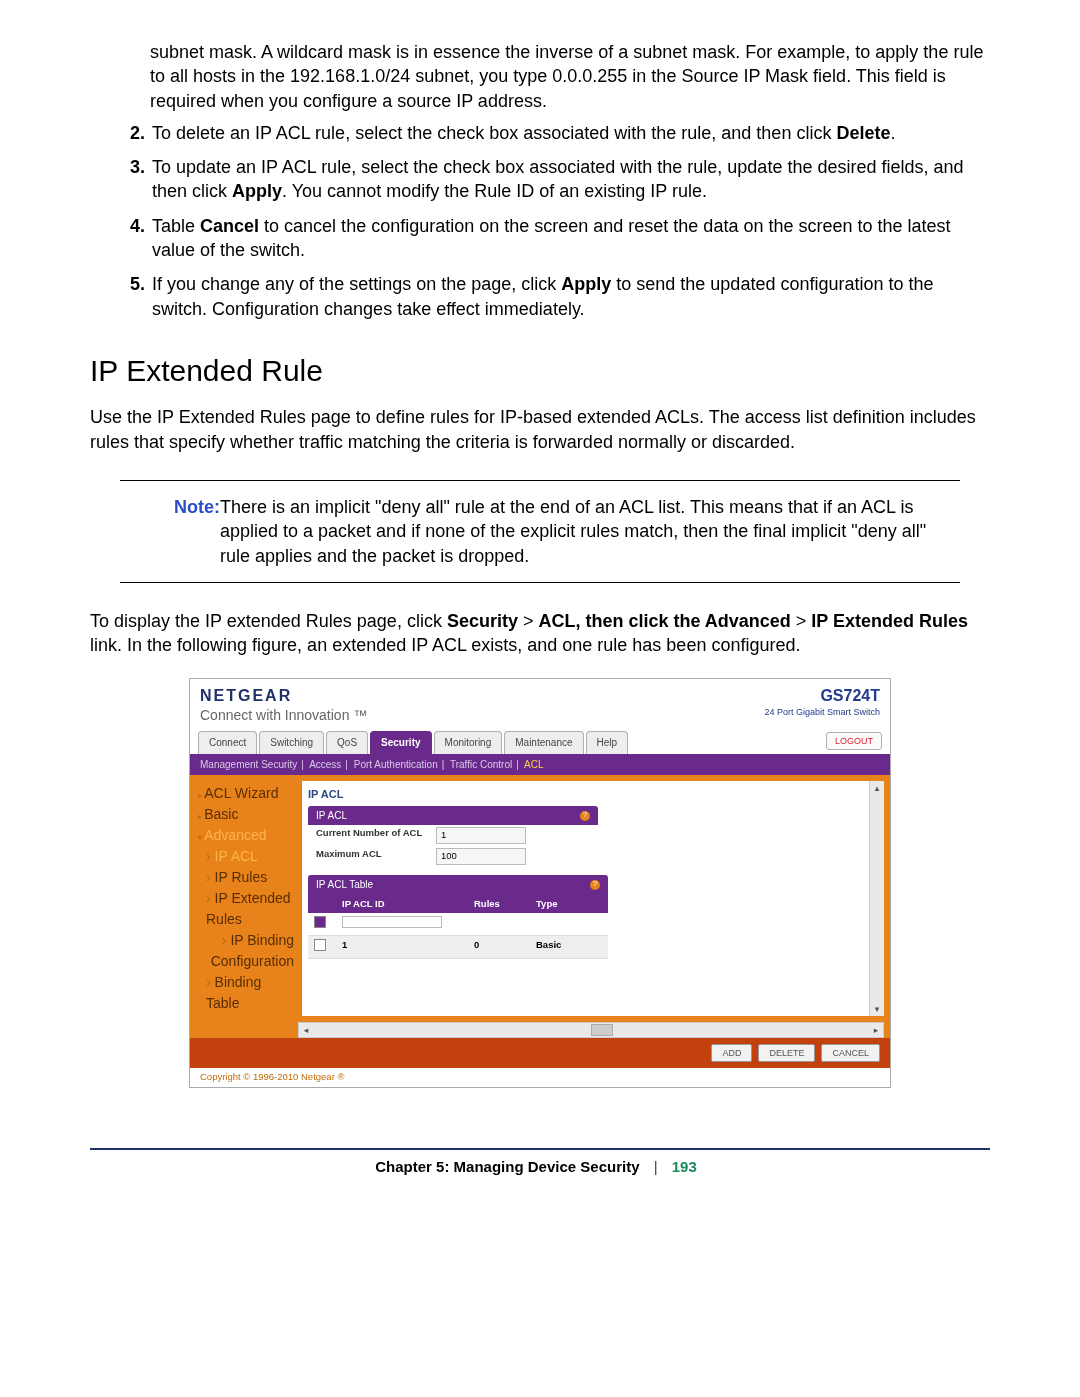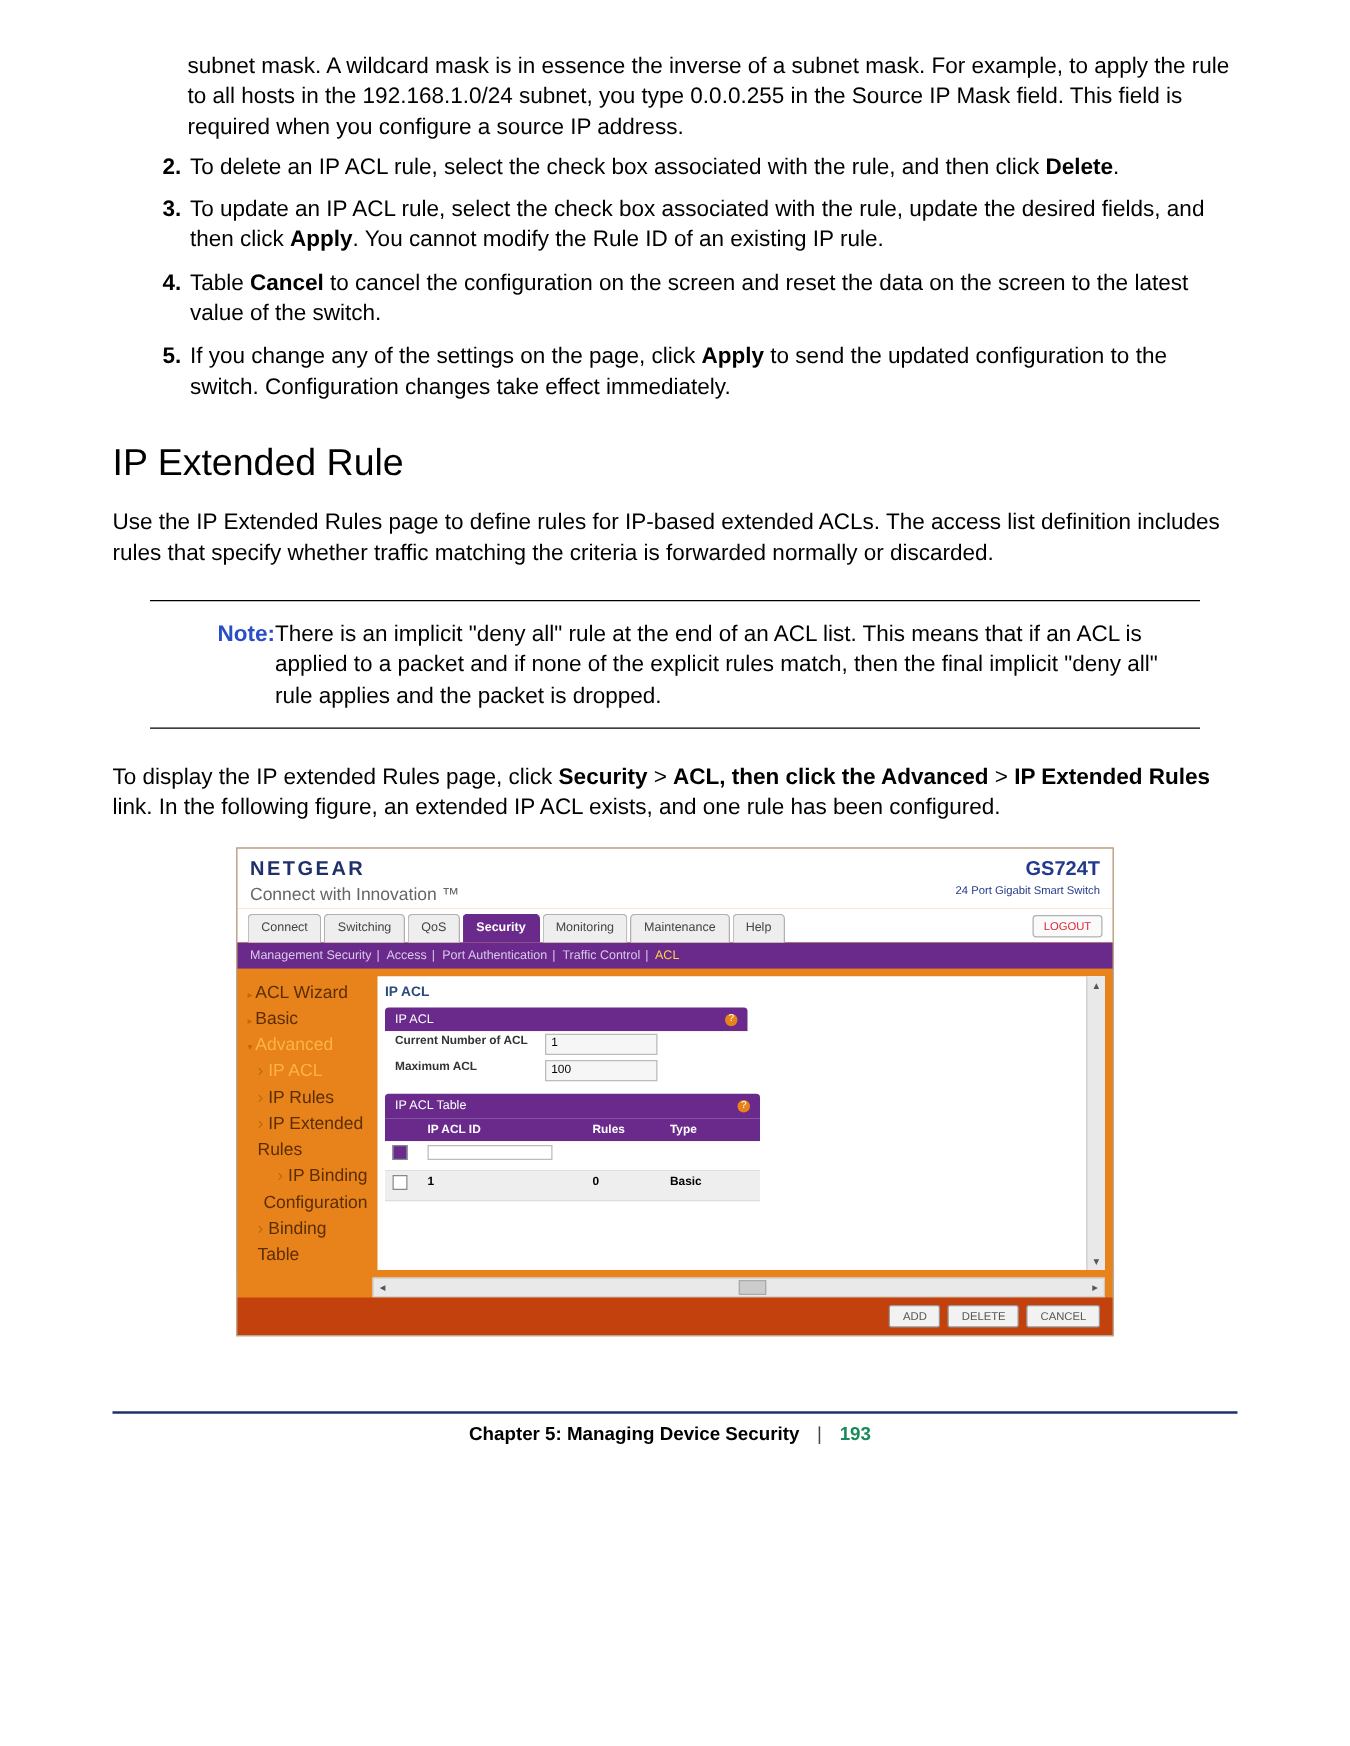--- a/index.html
+++ b/index.html
@@ -417,20 +417,21 @@
           </div>
         <div class="arrow">▸</div>
       </div>
 
       <div class="ui-actions">
         <div class="ui-btn">ADD</div>
         <div class="ui-btn">DELETE</div>
         <div class="ui-btn">CANCEL</div>
       </div>
 
+      <div class="ui-copyright">Copyright © 1996-2010 Netgear ®</div>
     </div>
   </div>
 
   <div class="footer-rule"></div>
   <div class="footer">
     <span class="chap">Chapter 5:  Managing Device Security</span>
     <span class="sep">|</span>
     <span class="pnum">193</span>
   </div>
 </div>

